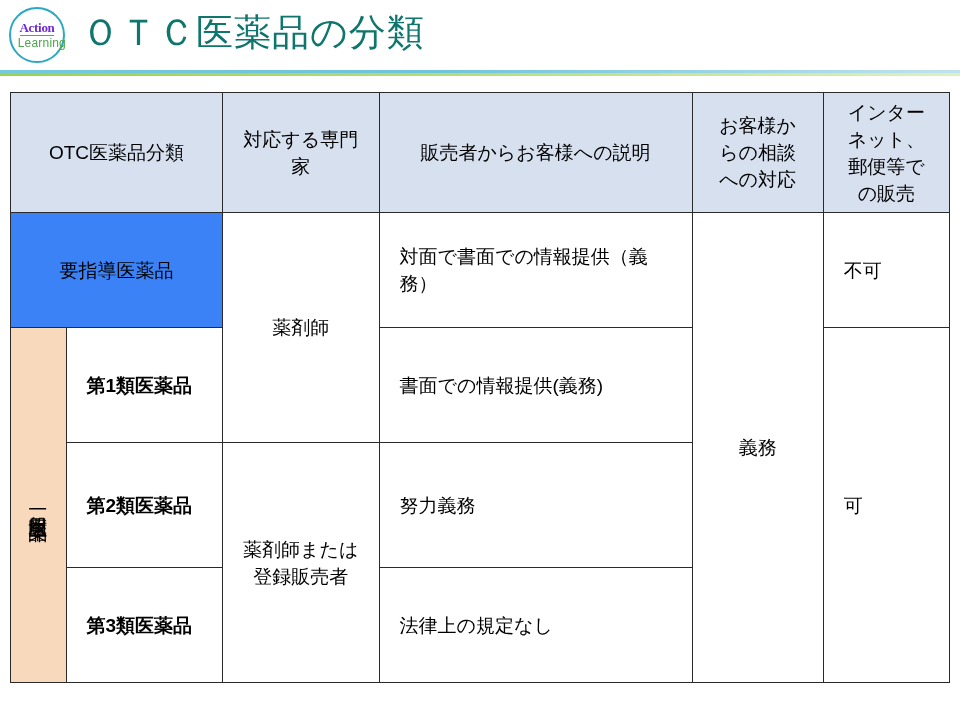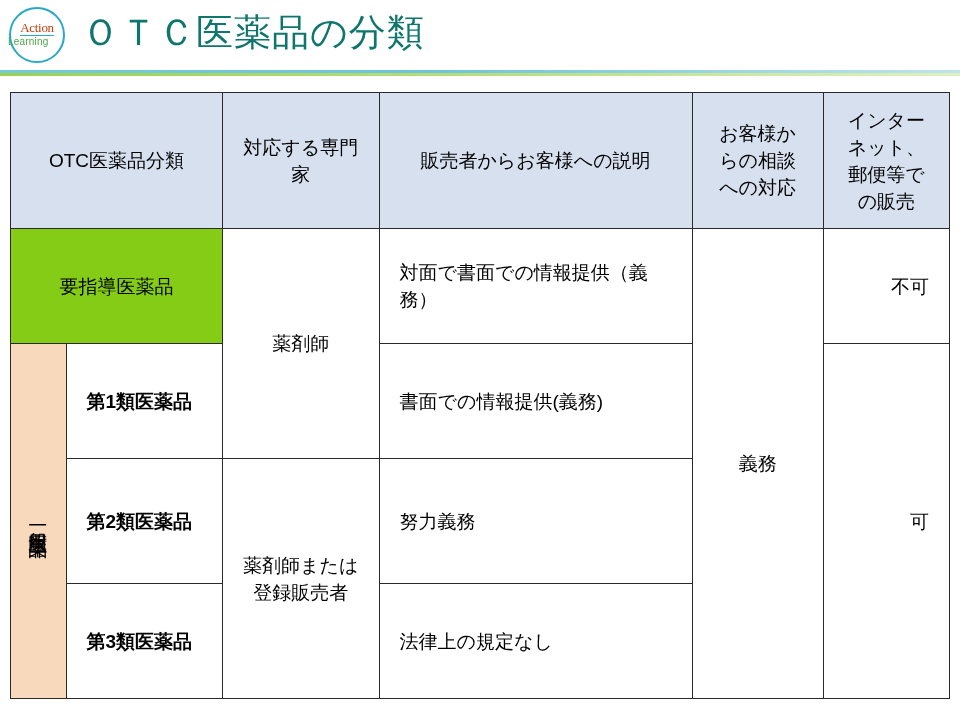--- a/index.html
+++ b/index.html
@@ -48,32 +48,32 @@
     box-sizing: border-box;
     background: #ffffff;
   }
   .logo-text-top {
     position: absolute;
     left: 0;
     top: 14px;
     width: 58px;
     text-align: center;
     font-size: 13px;
-    font-weight: normal;
-    color: #c2410c;
+    font-weight: bold;
+    color: #6d28d9;
     letter-spacing: -0.3px;
     font-family: "Liberation Serif", serif;
   }
   .logo-text-bottom {
     position: absolute;
     left: 0;
     top: 30px;
     width: 58px;
-    text-align: left;
-    font-size: 10px;
+    text-align: right;
+    font-size: 12px;
     color: #4ba64b;
     letter-spacing: 0.2px;
   }
   .logo-underline {
     position: absolute;
     left: 12px;
     top: 29px;
     width: 34px;
     height: 1px;
     background: #2aa8c4;
@@ -138,21 +138,21 @@
     box-sizing: border-box;
   }
 
   .hdr {
     background: #d7e0ef;
     text-align: center;
     font-size: 19px;
   }
 
   .peach {
-    background: #84cc16;
+    background: #3b82f6;
     text-align: center;
   }
   .vert {
     background: #f8d9bc;
     text-align: center;
     writing-mode: vertical-rl;
     -webkit-writing-mode: vertical-rl;
     text-orientation: upright;
     letter-spacing: 2px;
     padding: 6px 2px;
@@ -164,21 +164,21 @@
     font-weight: bold;
   }
   .center {
     text-align: center;
   }
   .desc {
     text-align: left;
     padding-left: 10px;
   }
   .nowrap-c {
-    text-align: right;
+    text-align: left;
   }
 </style>
 </head>
 <body>
 
 <div class="slide">
 
   <div class="header">
 
     <div class="logo">
@@ -201,21 +201,21 @@
       <colgroup>
         <col style="width:55px">
         <col style="width:155px">
         <col style="width:155px">
         <col style="width:310px">
         <col style="width:130px">
         <col style="width:125px">
       </colgroup>
       <tbody>
         <tr>
-          <td class="hdr" colspan="2" style="height:136px;margin-left:10px;">OTC医薬品分類</td>
+          <td class="hdr" colspan="2" style="height:120px;margin-left:10px;">OTC医薬品分類</td>
           <td class="hdr">対応する専門家</td>
           <td class="hdr">販売者からお客様への説明</td>
           <td class="hdr">お客様からの相談への対応</td>
           <td class="hdr">インターネット、郵便等での販売</td>
         </tr>
 
         <tr>
           <td class="peach" colspan="2" style="height:115px;">要指導医薬品</td>
           <td class="center" rowspan="2">薬剤師</td>
           <td class="desc">対面で書面での情報提供（義務）</td>

